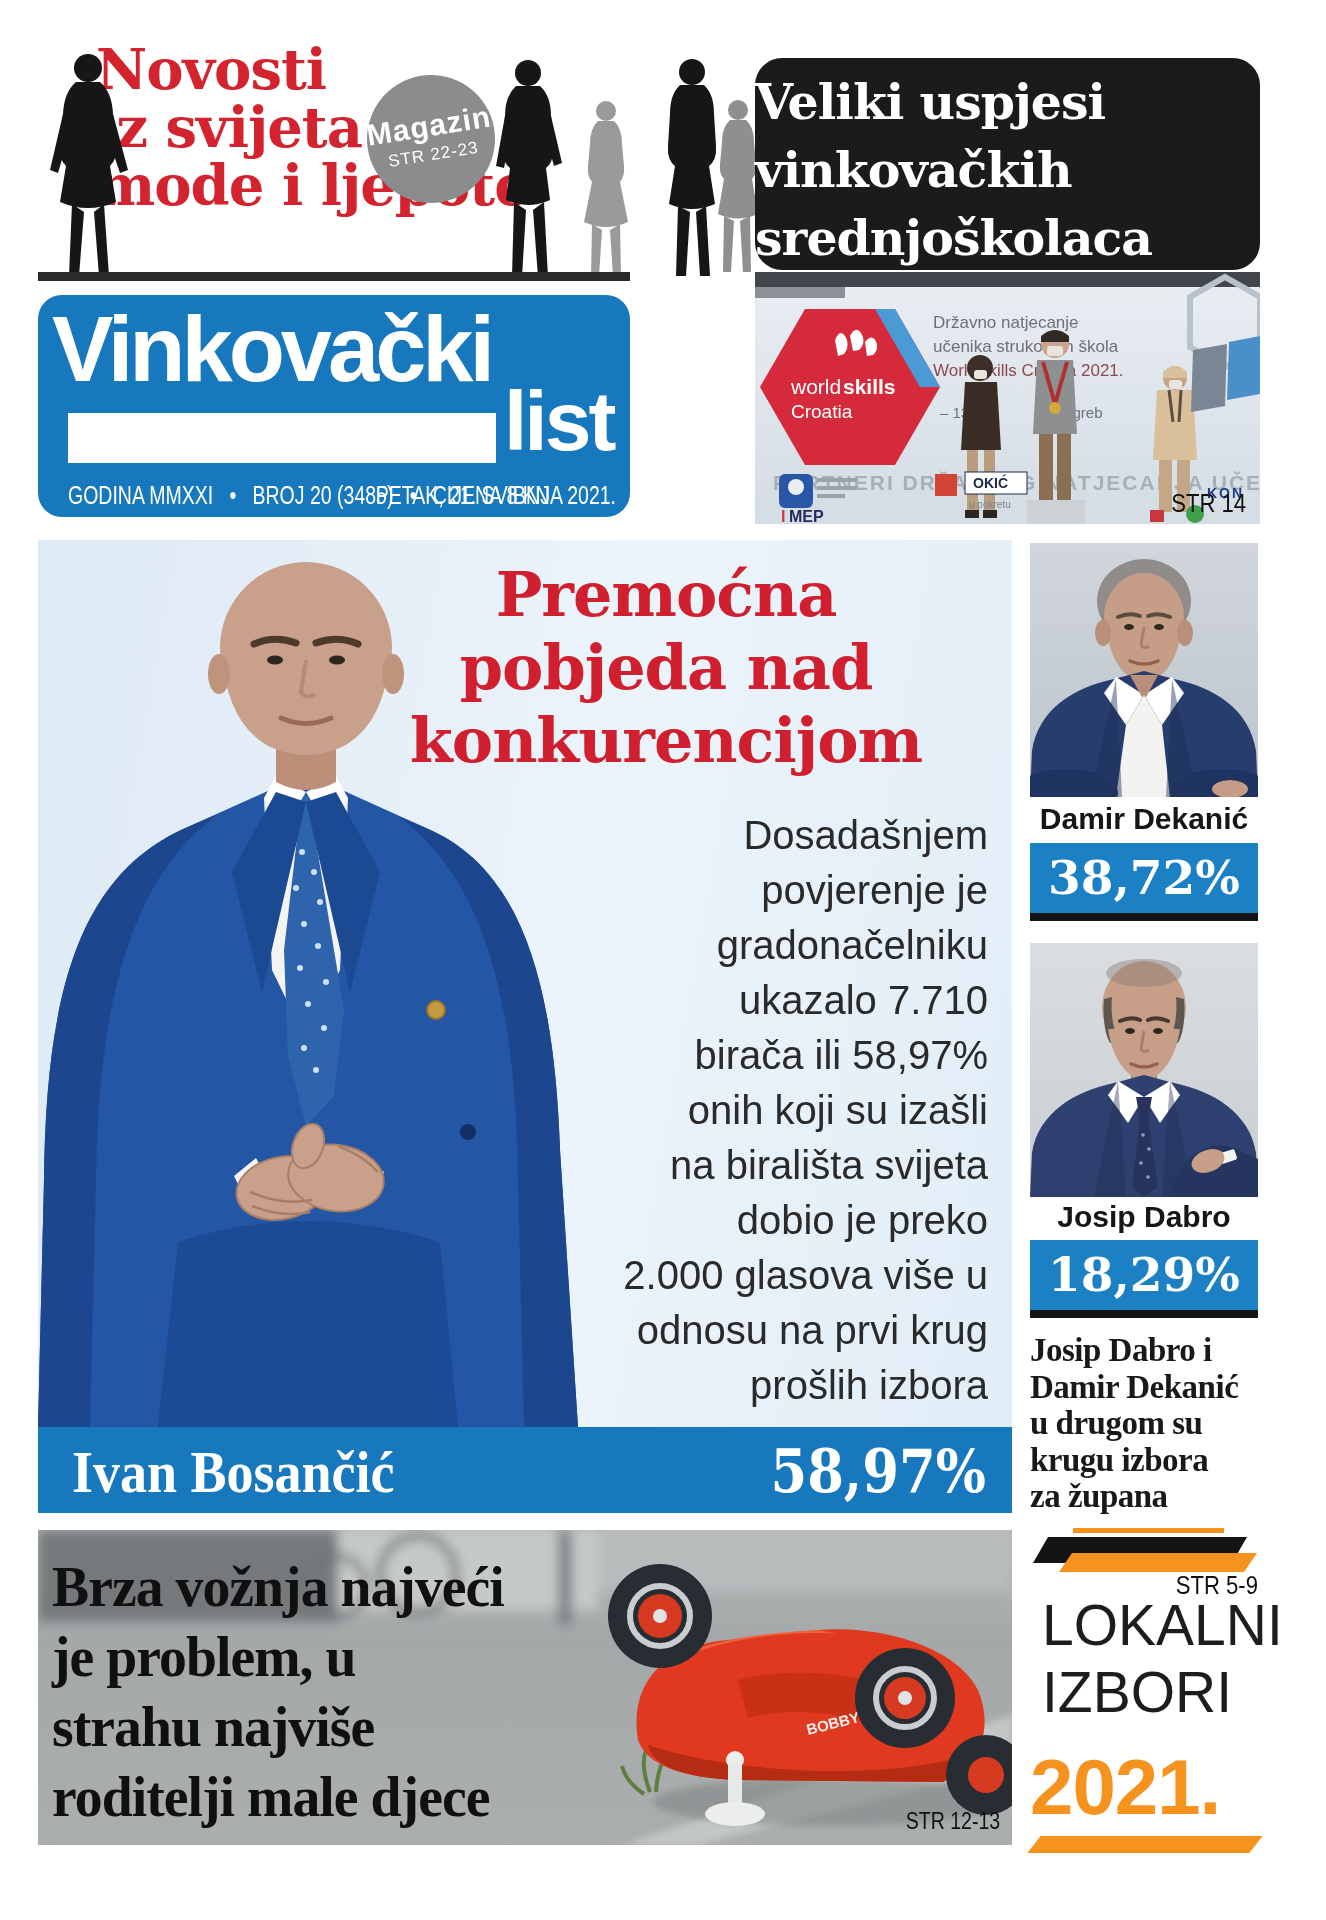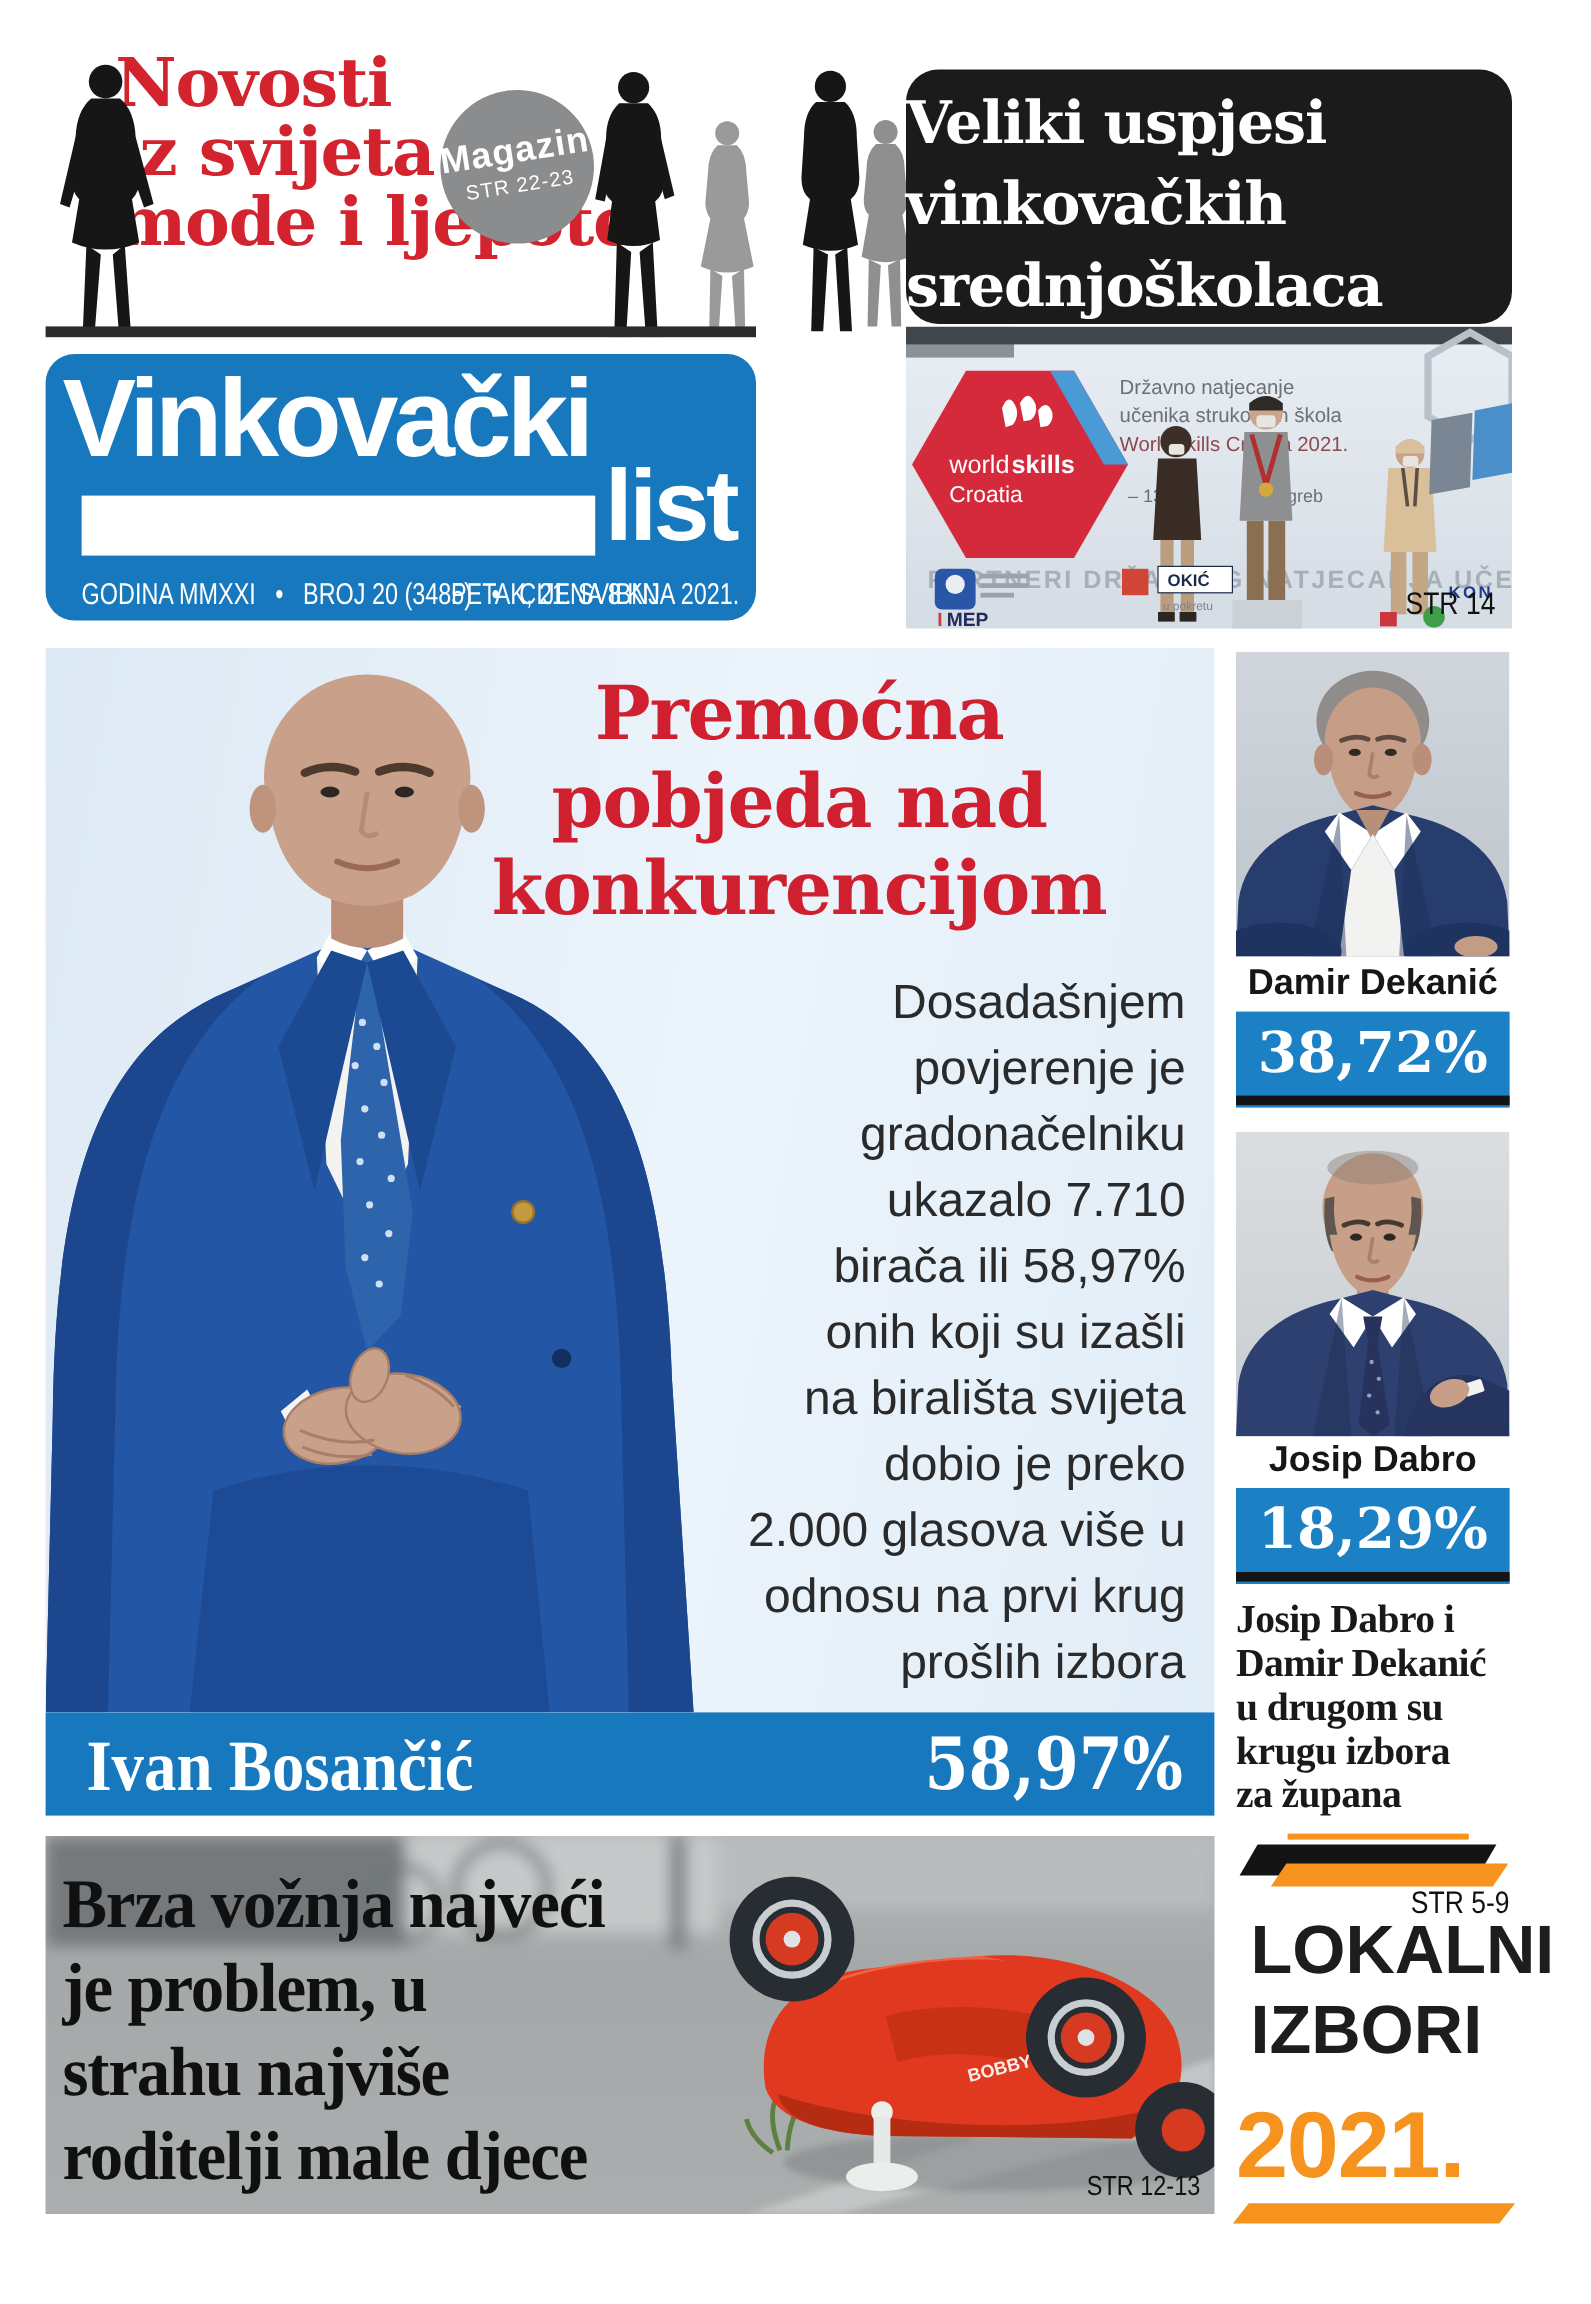--- a/index.html
+++ b/index.html
@@ -44,27 +44,27 @@
     font-size:40px;line-height:55px;}
   .banner{left:38px;top:1427px;width:974px;height:86px;background:#1878bd;color:#fff;}
   .banner-name{left:34px;top:11px;font-family:"Liberation Serif",serif;font-weight:bold;font-size:60px;
     transform:scaleX(.9);transform-origin:left center;}
   .banner-pct{right:26px;top:9px;font-family:"DejaVu Serif",serif;font-weight:bold;font-size:60px;
     transform:scaleX(.88);transform-origin:right center;}
 
   
   .cand-photo{left:1030px;width:228px;height:254px;overflow:hidden;}
   .cand-name{left:1030px;width:228px;text-align:center;color:#161616;font-weight:bold;font-size:30px;}
-  .pct-badge{left:1030px;width:228px;height:80px;background:#1b80c4;color:#fff;text-align:center;
+  .pct-badge{left:1030px;width:228px;height:70px;background:#1b80c4;color:#fff;text-align:center;
     font-family:"DejaVu Serif",serif;font-weight:bold;font-size:47px;line-height:70px;}
   .pct-bar{left:1030px;width:228px;height:8px;background:#141414;}
   .runoff-note{left:1030px;top:1332px;width:268px;color:#191919;
     font-family:"Liberation Serif",serif;font-weight:bold;font-size:33px;line-height:36.5px;letter-spacing:-.5px;}
   .str59{left:1030px;top:1570px;width:228px;text-align:right;}
-  .elect-word{left:1042px;color:#1d1d1d;font-weight:bold;font-size:57px;line-height:67px;}
+  .elect-word{left:1042px;color:#1d1d1d;font-weight:normal;font-size:57px;line-height:67px;}
   .elect-year{left:1030px;top:1742px;color:#f6921e;font-weight:bold;font-size:78px;letter-spacing:-1px;}
   .elect-bar{left:1034px;top:1836px;width:222px;height:17px;background:#f6921e;transform:skewX(-38deg);}
 
   
   .traffic{left:38px;top:1530px;width:974px;height:315px;overflow:hidden;background:#9ea3a5;}
   .traffic-headline{left:14px;top:22px;color:#101010;font-family:"Liberation Serif",serif;font-weight:bold;
     font-size:58px;line-height:70px;transform:scaleX(.96);transform-origin:left top;letter-spacing:-1px;}
   .str1213{right:12px;top:278px;font-size:23px;}
 </style>
 </head>

